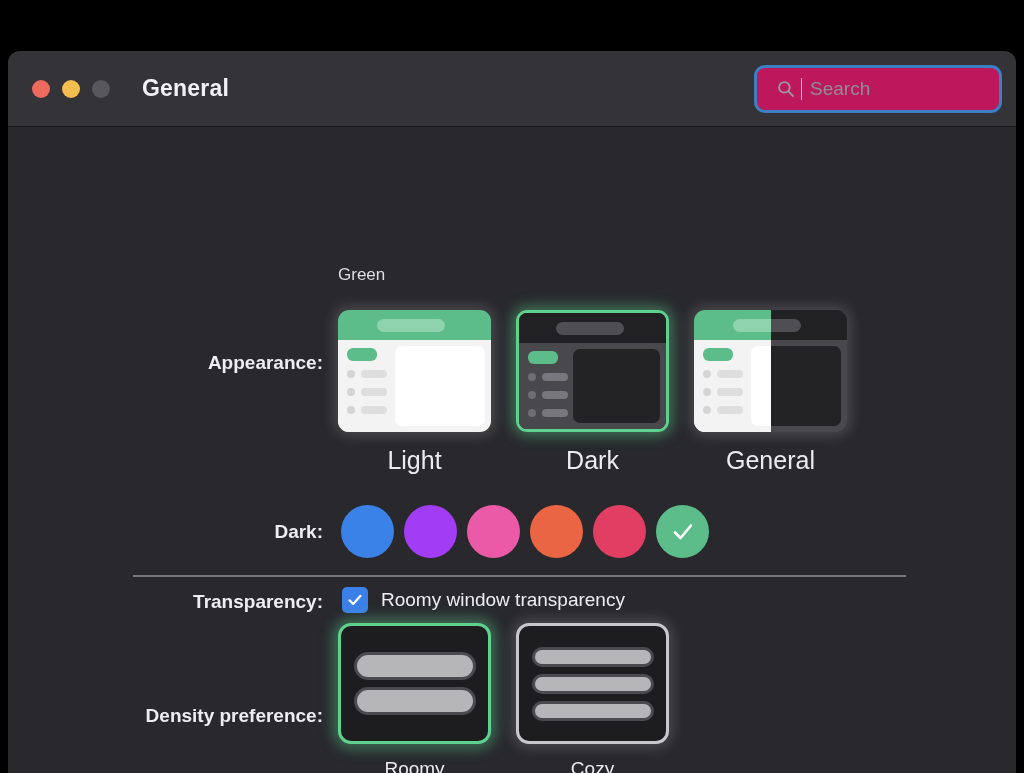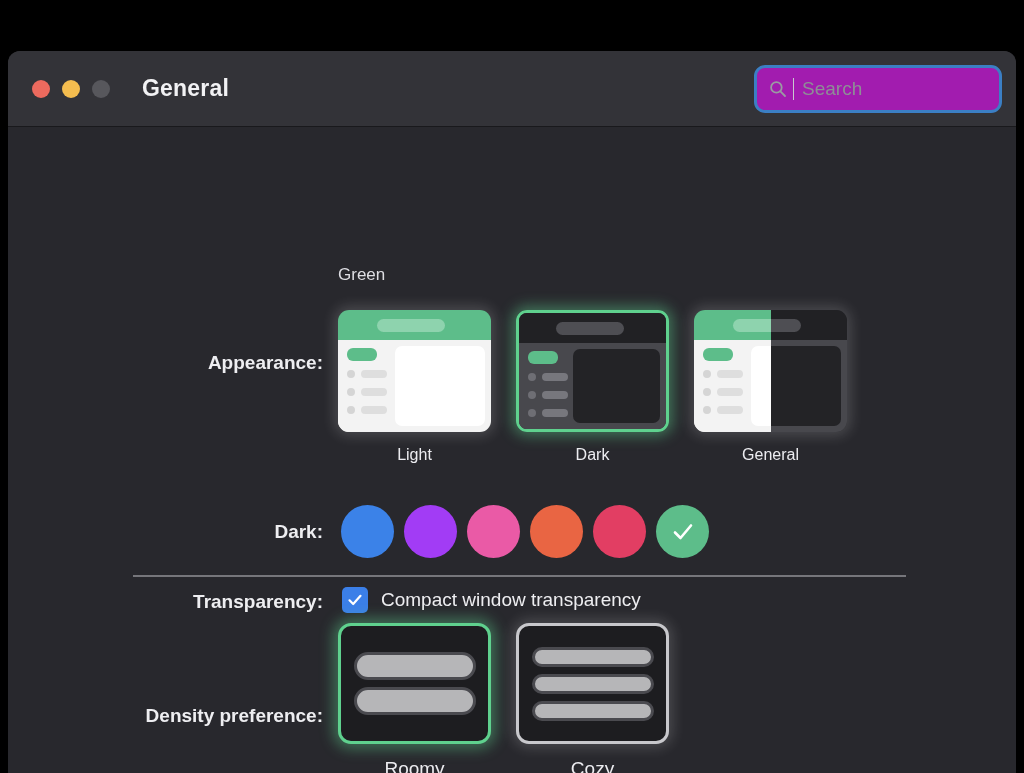--- a/index.html
+++ b/index.html
@@ -80,24 +80,24 @@
     font-size: 19px;
     font-family: "Liberation Sans", sans-serif;
     cursor: pointer;
   }
 
   #search-wrap {
     width: 248px;
     height: 48px;
     border-radius: 11px;
     border: 3px solid #3b7fc4;
-    background: #a21caf;
-    display: flex;
-    align-items: center;
-    padding: 0 12px;
+    background: #be185d;
+    display: flex;
+    align-items: center;
+    padding: 0 20px;
     gap: 6px;
   }
   #search-icon {
     width: 18px; height: 18px;
     flex: 0 0 18px;
     display: block;
   }
   #search-caret {
     width: 1px;
     height: 22px;
@@ -165,21 +165,21 @@
     overflow: hidden;
     box-shadow: 0 0 13px 4px rgba(255,255,255,0.16);
   }
   .thumb.selected {
     border: 3px solid #5fd18e;
     box-shadow: 0 0 14px 4px rgba(95,209,142,0.45);
   }
   .appearance-caption {
     margin-top: 14px;
     color: #ececf0;
-    font-size: 16px;
+    font-size: 25px;
   }
 
   
   .mini { position: absolute; inset: 0; }
   .mini-titlebar {
     position: absolute; left: 0; right: 0; top: 0;
     height: 30px;
   }
   .mini-pill {
     position: absolute;
@@ -496,21 +496,21 @@
     </div>
 
     <div class="row-label" style="left:110px; top:464px; width:205px;">Transparency:</div>
 
     <div id="transparency-row">
       <div id="transparency-checkbox">
         <svg width="18" height="18" viewBox="0 0 18 18">
           <polyline points="3.5,9.3 7.2,13 14.5,4.8" fill="none" stroke="#ffffff" stroke-width="2.2" stroke-linecap="round" stroke-linejoin="round"></polyline>
         </svg>
       </div>
-      <span id="transparency-label">Compact window transparency</span>
+      <span id="transparency-label">Roomy window transparency</span>
     </div>
 
     <div id="divider"></div>
 
     <div class="row-label" style="left:60px; top:578px; width:255px;">Density preference:</div>
 
     <div id="density-row">
 
       <div class="density-cell">
         <div class="density-thumb selected">

